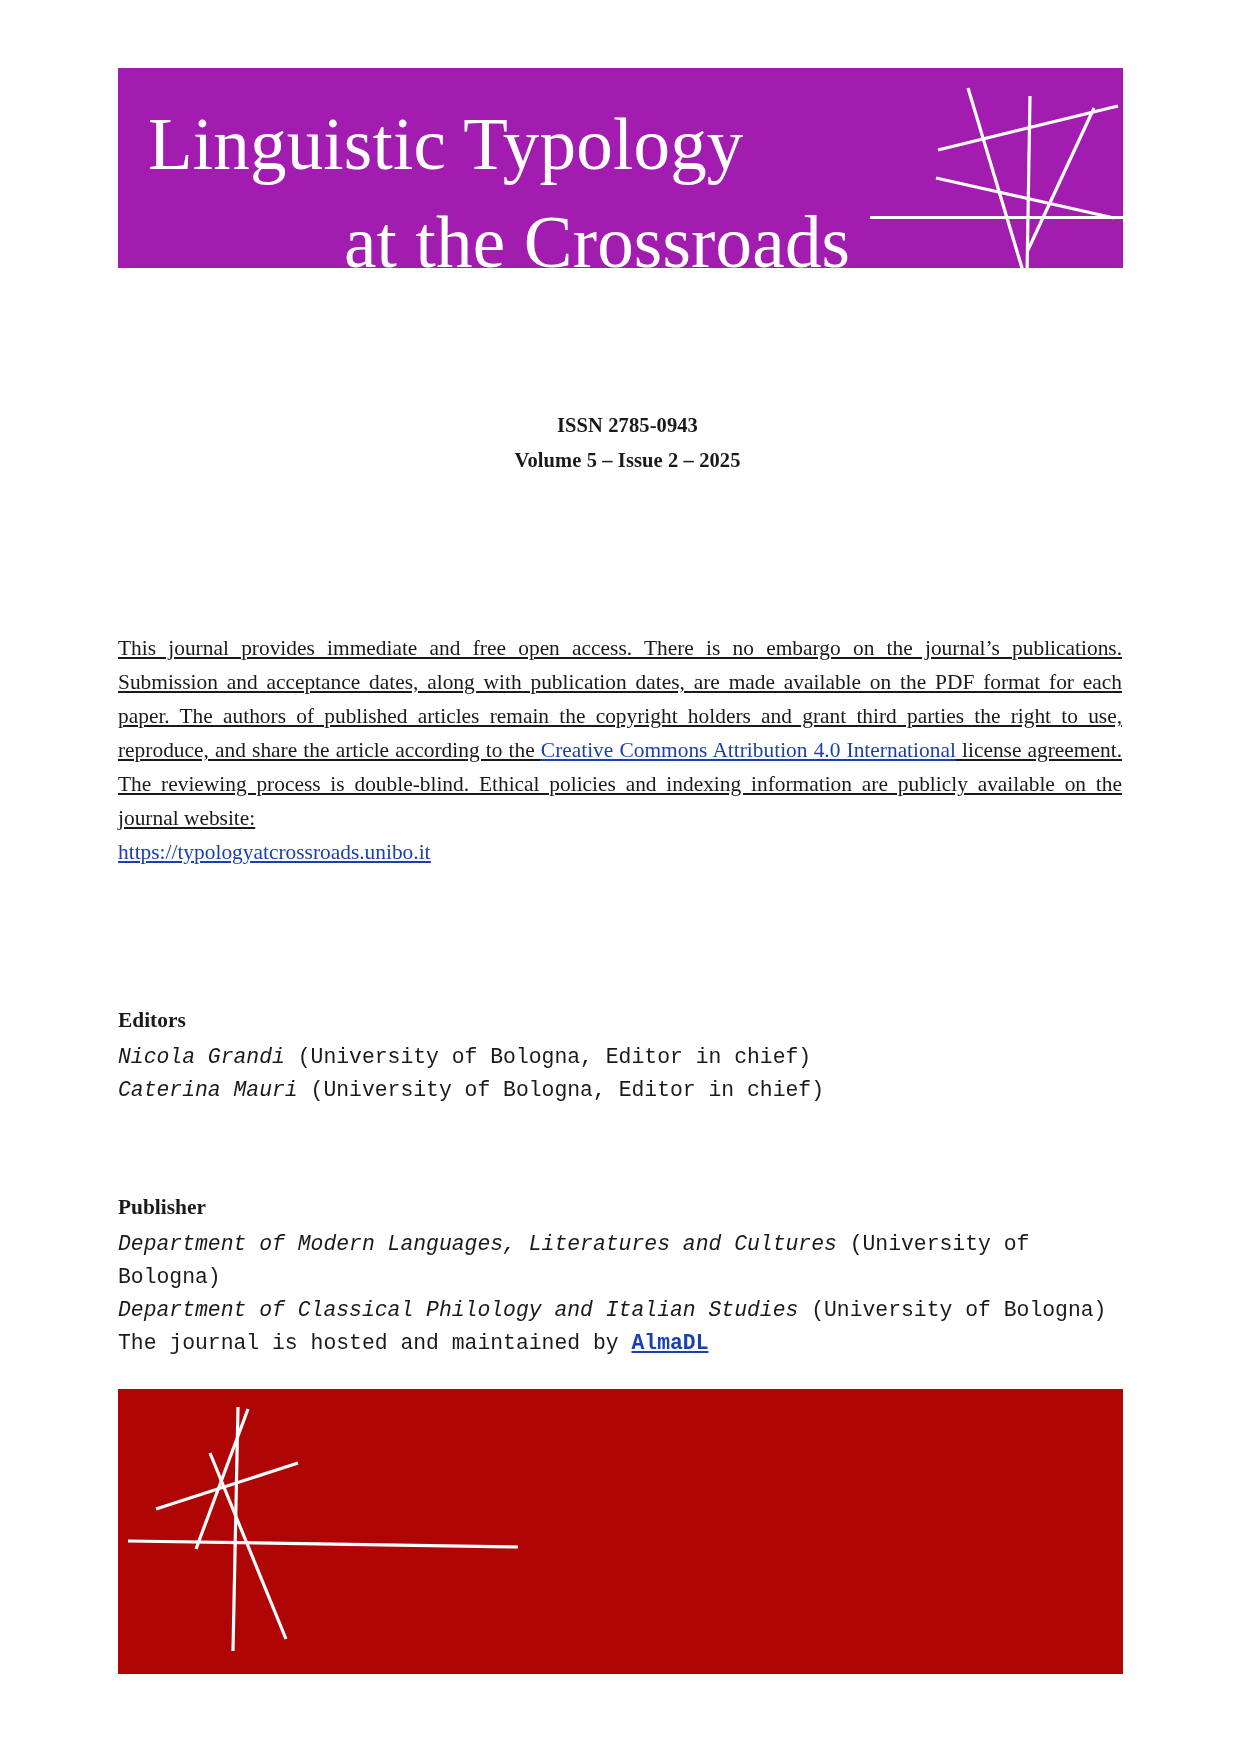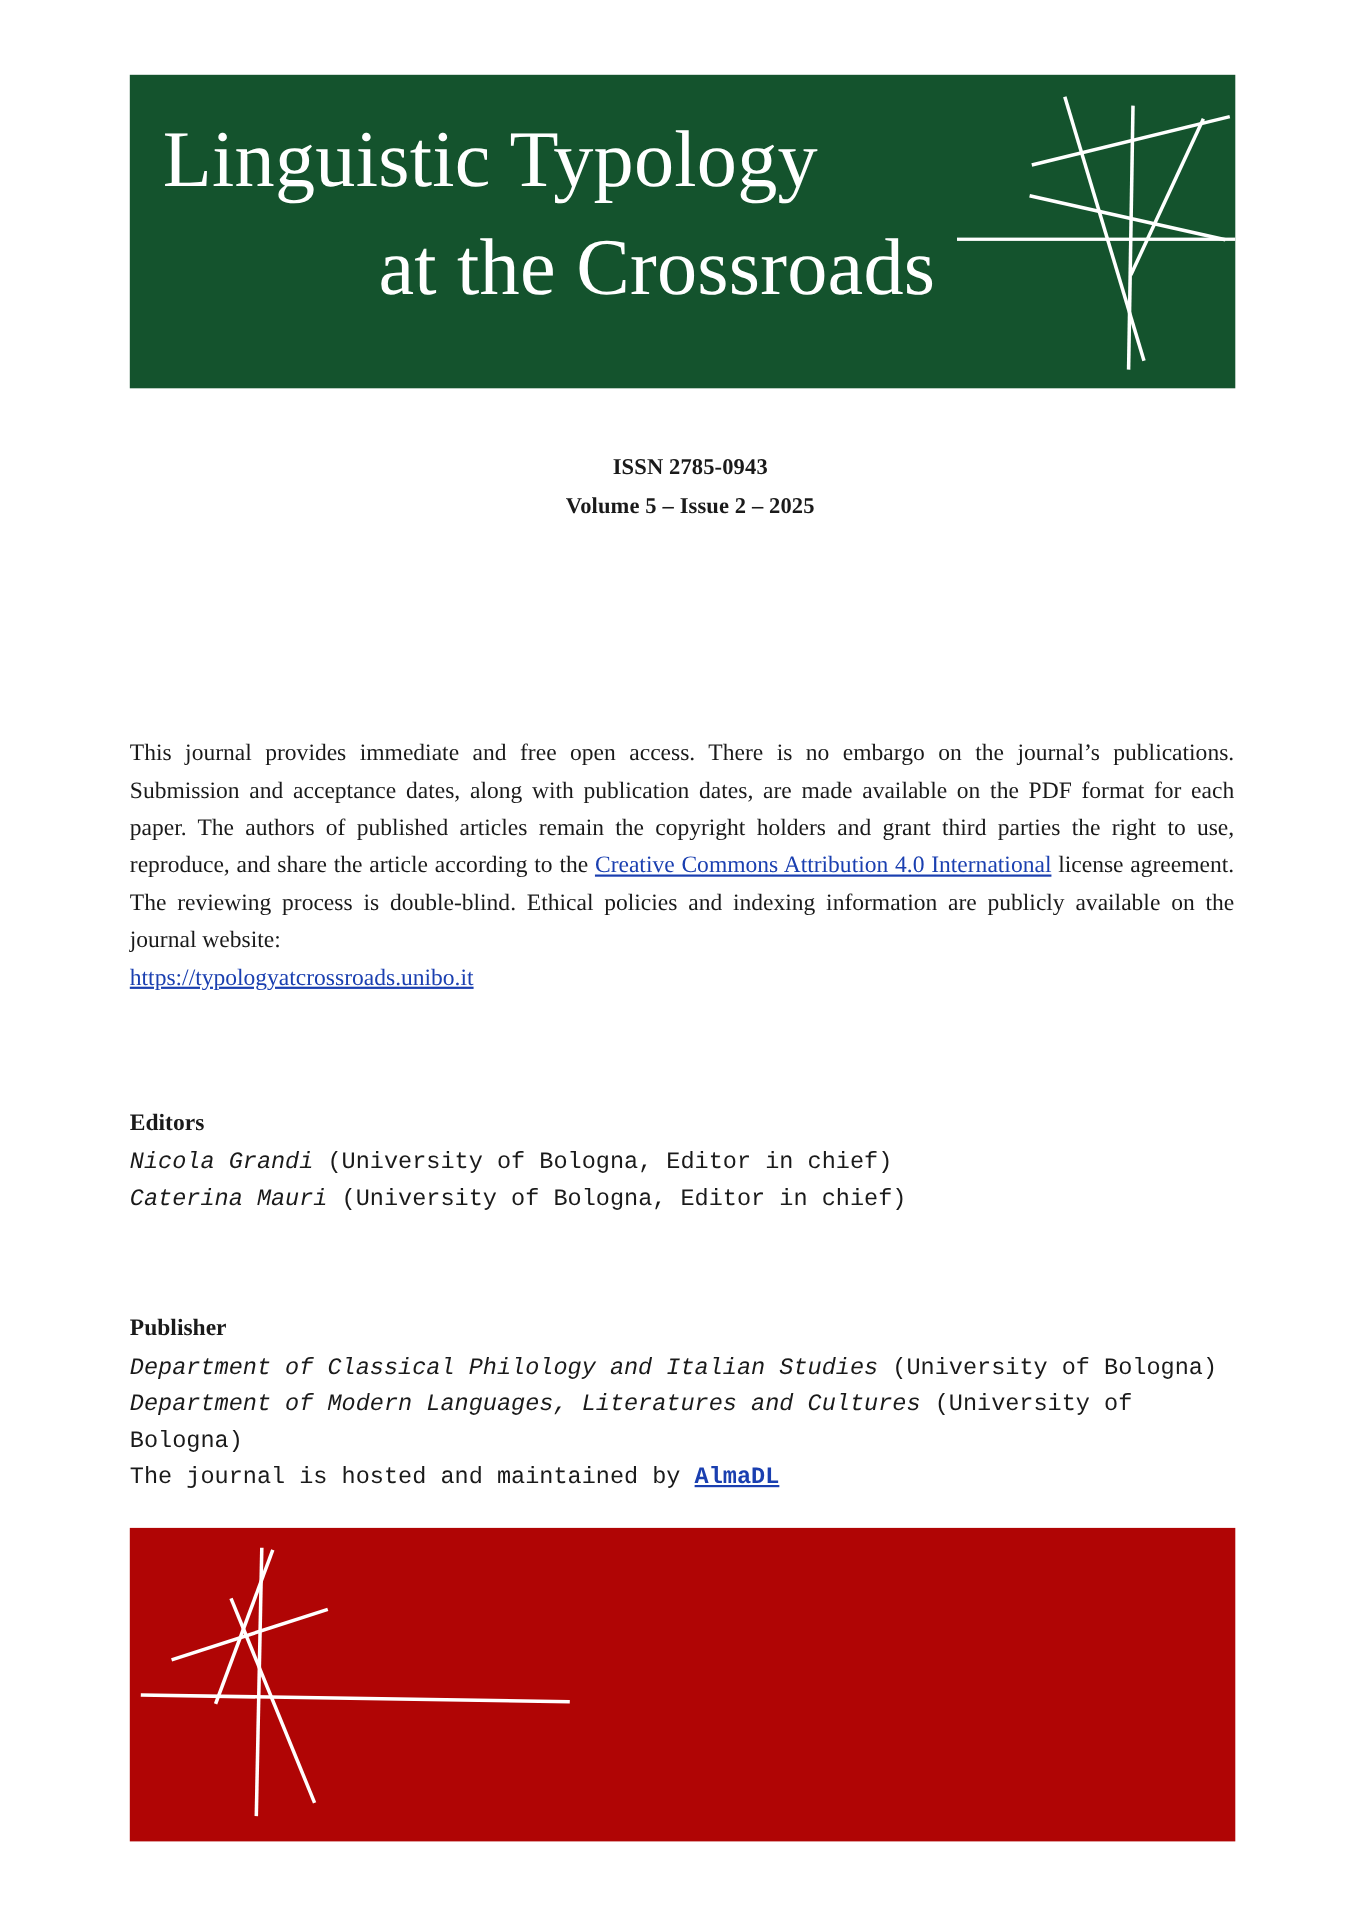--- a/index.html
+++ b/index.html
@@ -22,22 +22,22 @@
     height: 1755px;
     box-sizing: border-box;
   }
 
   
   .masthead {
     position: absolute;
     left: 118px;
     top: 68px;
     width: 1005px;
-    height: 285px;
-    background: #14532d;
+    height: 200px;
+    background: #a21caf;
     overflow: hidden;
   }
   .masthead-title {
     position: absolute;
     left: 30px;
     top: 34px;
     width: 820px;
     color: #ffffff;
     font-family: "Liberation Serif", serif;
     font-size: 73px;
@@ -84,22 +84,23 @@
   }
   .issue-meta div {
     white-space: nowrap;
     padding-left: 14px;
   }
 
   
   .body-block {
     position: absolute;
     left: 118px;
-    top: 668px;
+    top: 632px;
     width: 1004px;
+    text-decoration: underline;
   }
   .body-para {
     font-size: 21.4px;
     line-height: 1.585;
     text-align: justify;
     text-justify: inter-word;
     margin: 0;
   }
   .body-para a,
   .link {
@@ -193,22 +194,22 @@
   </div>
 
   <div class="section section-editors">
     <div class="section-heading">Editors</div>
     <p class="section-line"><span class="person-name">Nicola Grandi</span><span> (University of Bologna, Editor in chief)</span></p>
     <p class="section-line"><span class="person-name">Caterina Mauri</span><span> (University of Bologna, Editor in chief)</span></p>
   </div>
 
   <div class="section section-publisher">
     <div class="section-heading">Publisher</div>
+    <p class="section-line"><span class="dept-name">Department of Modern Languages, Literatures and Cultures</span><span> (University of Bologna)</span></p>
     <p class="section-line"><span class="dept-name">Department of Classical Philology and Italian Studies</span><span> (University of Bologna)</span></p>
-    <p class="section-line"><span class="dept-name">Department of Modern Languages, Literatures and Cultures</span><span> (University of Bologna)</span></p>
     <p class="section-line"><span>The journal is hosted and maintained by </span><a href="#">AlmaDL</a></p>
   </div>
 
   <div class="footer-banner">
     <svg class="footer-mark" viewBox="0 0 460 285">
       <g stroke="#ffffff" stroke-width="3.2" fill="none">
         <line x1="130" y1="20" x2="78" y2="160"></line>
         <line x1="92" y1="64" x2="168" y2="250"></line>
         <line x1="120" y1="18" x2="115" y2="262"></line>
         <line x1="38" y1="120" x2="180" y2="74"></line>

